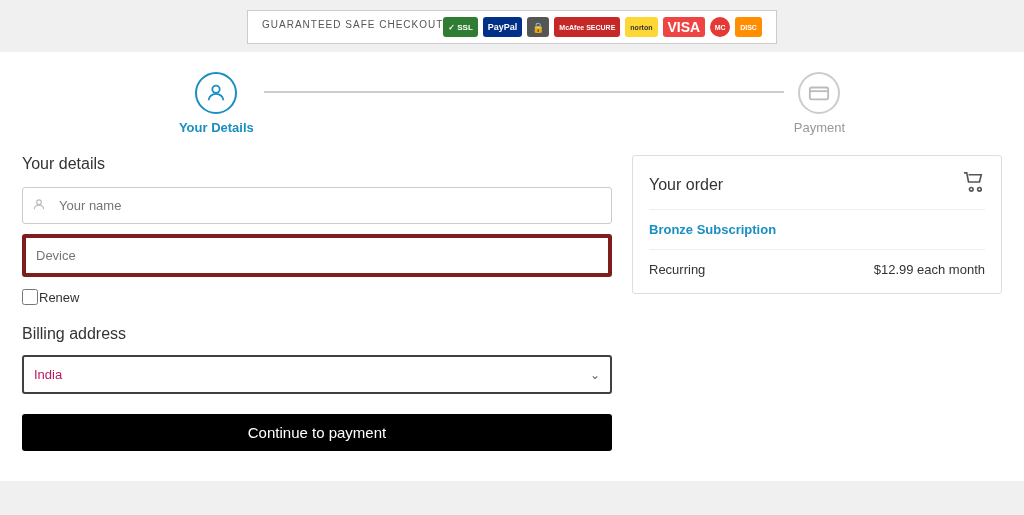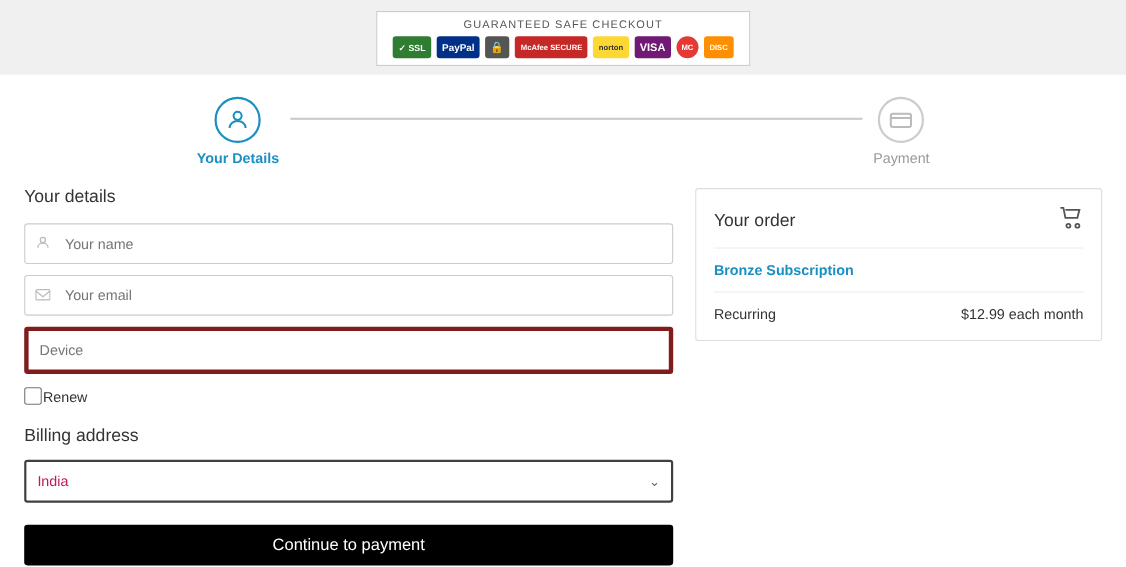--- a/index.html
+++ b/index.html
@@ -16,21 +16,20 @@
       background: #f0f0f0;
       display: flex;
       justify-content: center;
       padding: 10px 0 8px;
     }
     .safe-banner-inner {
       border: 1px solid #ccc;
       background: #fff;
       padding: 6px 14px;
       display: flex;
-      flex-direction: column;
       align-items: center;
       min-width: 200px;
     }
     .safe-banner-title {
       font-size: 10px;
       letter-spacing: 1px;
       color: #555;
       margin-bottom: 5px;
       text-transform: uppercase;
     }
@@ -49,21 +48,21 @@
       font-weight: bold;
       border-radius: 3px;
       padding: 2px 5px;
       height: 20px;
     }
     .pay-icon.ssl { background: #2e7d32; color: white; font-size: 8px; }
     .pay-icon.paypal { background: #003087; color: white; font-size: 9px; }
     .pay-icon.lock { background: #555; color: white; font-size: 10px; width: 22px; }
     .pay-icon.mcafee { background: #c62828; color: white; font-size: 7px; }
     .pay-icon.norton { background: #fdd835; color: #333; font-size: 7px; }
-    .pay-icon.visa { background: #701a75; color: white; font-size: 10px; }
+    .pay-icon.visa { background: #ef4444; color: white; font-size: 14px; }
     .pay-icon.mc { background: #e53935; color: white; font-size: 7px; border-radius: 50%; width: 20px; height: 20px; }
     .pay-icon.discover { background: #ff8f00; color: white; font-size: 7px; }
 
     
     .main-content {
       background: #fff;
       margin: 0;
       padding: 0 20px 30px;
     }
 
@@ -341,29 +340,20 @@
         <span class="input-icon">
           <svg width="14" height="14" viewBox="0 0 24 24" fill="none" stroke="#bbb" stroke-width="2">
             <circle cx="12" cy="8" r="4"></circle>
             <path d="M4 20c0-4 3.6-7 8-7s8 3 8 7"></path>
           </svg>
         </span>
         <input type="text" placeholder="Your name" style="">
       </div>
 
       
-      <div class="input-wrap">
-        <span class="input-icon">
-          <svg width="14" height="12" viewBox="0 0 24 20" fill="none" stroke="#bbb" stroke-width="2">
-            <rect x="1" y="2" width="22" height="16" rx="2"></rect>
-            <path d="M1 4l11 9 11-9"></path>
-          </svg>
-        </span>
-        <input type="email" placeholder="Your email" style="">
-      </div>
 
       
       <input class="device-input" type="text" placeholder="Device" style="">
 
       
       <div class="checkbox-row">
         <input type="checkbox" id="renew-check" style="">
         <label for="renew-check">Renew</label>
       </div>
 

